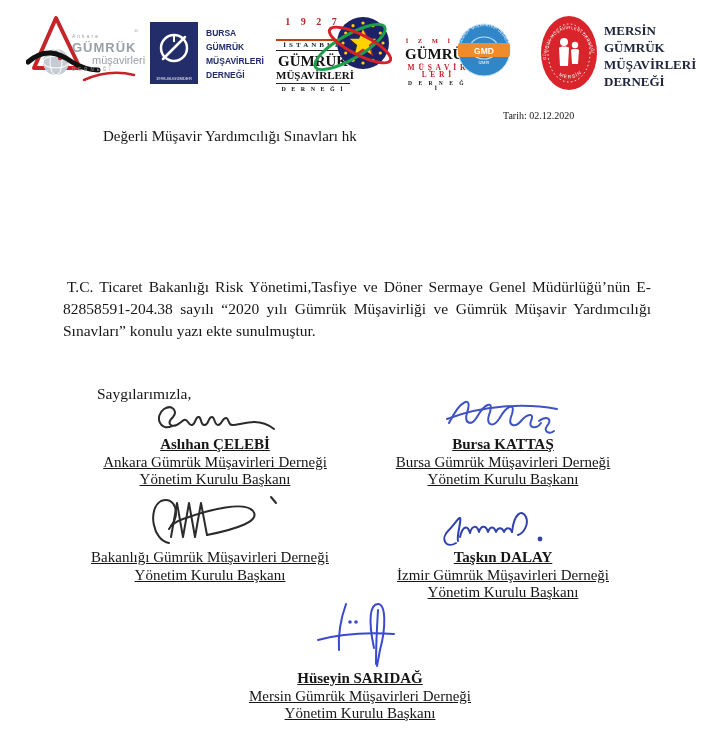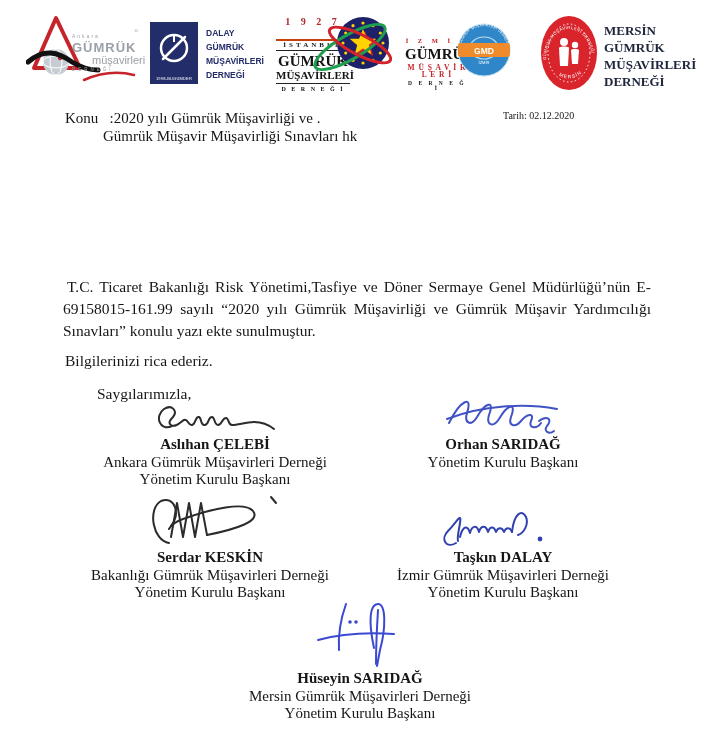--- a/index.html
+++ b/index.html
@@ -44,21 +44,21 @@
   .konu1{left:65px;top:110px;font-size:15px;white-space:pre;}
   .konu2{left:103px;top:128px;font-size:15px;}
   .tarih{left:503px;top:110px;font-size:10px;}
   .salutation{left:65px;top:227px;font-size:16px;font-weight:700;}
   .paragraph{left:63px;top:276px;width:588px;font-size:15.5px;line-height:22px;
              text-align:justify;text-indent:4px;}
   .request{left:65px;top:352px;font-size:15.5px;}
   .closing{left:65px;top:385px;font-size:15.5px;margin-left:32px;}
 
   
-  .sigblock{position:absolute;width:310px;text-align:center;font-size:15px;line-height:17.5px;}
+  .sigblock{position:absolute;width:310px;text-align:center;font-size:15px;line-height:17.5px;text-decoration:underline;}
   .sigblock svg{display:block;margin:0 auto;}
   .sig-name{font-weight:700;}
   .sig-a{left:60px;top:402px;}
   .sig-b{left:348px;top:393px;}
   .sig-c{left:55px;top:493px;}
   .sig-d{left:348px;top:499px;}
   .sig-e{left:205px;top:600px;}
   .sig-svg path{fill:none;stroke:currentColor;stroke-width:2;stroke-linecap:round;stroke-linejoin:round;}
   .sig-svg .dot{fill:currentColor;stroke:none;}
   .overlap{margin-bottom:-12px;}
@@ -90,21 +90,21 @@
   <div class="logo" style="left:150px;top:20px;width:112px;height:68px;">
     <div class="bursa-box">
       <svg width="48" height="62" viewBox="0 0 48 62">
         <circle cx="24" cy="26" r="13" fill="none" stroke="#ffffff" stroke-width="2.5"></circle>
         <path d="M13,37 L35,15" fill="none" stroke="#ffffff" stroke-width="2.5" stroke-linecap="round"></path>
         <path d="M24,13 L24,20" fill="none" stroke="#ffffff" stroke-width="2"></path>
       </svg>
       <div class="bursa-badge">1998-BUGÜMDER</div>
     </div>
     <div class="bursa-text">
-      <div>DALAY</div>
+      <div>BURSA</div>
       <div>GÜMRÜK</div>
       <div>MÜŞAVİRLERİ</div>
       <div>DERNEĞİ</div>
     </div>
   </div>
 
   <div class="logo" style="left:276px;top:5px;width:116px;height:94px;">
     <div class="ist-text">
       <div class="ist-year">1 9 2 7</div>
       <div class="ist-city">İSTANBUL</div>
@@ -179,55 +179,53 @@
       </text>
     </svg>
     <div class="mer-text">
       <div>MERSİN</div>
       <div>GÜMRÜK</div>
       <div>MÜŞAVİRLERİ</div>
       <div>DERNEĞİ</div>
     </div>
   </div>
 
-  <div class="abs konu1">Konu   :2020 yılı Gümrük Müşavirliği ve .</div>
-  <div class="abs konu2">Gümrük Müşavir Müşavirliği Sınavları hk</div>
+  <div class="abs konu2">Değerli Müşavir Yardımcılığı Sınavları hk</div>
   <div class="abs tarih">Tarih: 02.12.2020</div>
 
-  <div class="abs paragraph">T.C. Ticaret Bakanlığı Risk Yönetimi,Tasfiye ve Döner Sermaye Genel Müdürlüğü’nün E-69158015-161.99 sayılı “2020 yılı Gümrük Müşavirliği ve Gümrük Müşavir Yardımcılığı Sınavları” konulu yazı ekte sunulmuştur.</div>
-  <div class="abs request">Bilgilerinizi rica ederiz.</div>
+  <div class="abs paragraph">T.C. Ticaret Bakanlığı Risk Yönetimi,Tasfiye ve Döner Sermaye Genel Müdürlüğü’nün E-82858591-204.38 sayılı “2020 yılı Gümrük Müşavirliği ve Gümrük Müşavir Yardımcılığı Sınavları” konulu yazı ekte sunulmuştur.</div>
   <div class="abs closing">Saygılarımızla,</div>
 
   <div class="sigblock sig-a">
     <svg class="sig-svg" width="130" height="34" viewBox="0 0 130 34" color="#2b2b2b">
       <path d="M22,24 C10,30 4,14 14,7 C22,2 28,9 23,15 C20,18 18,21 21,23 C26,26 30,20 34,18 C38,16 38,24 42,23 C46,22 45,14 49,15 C52,16 50,24 55,23 C59,22 58,15 62,15 C65,15 64,23 68,23 C72,23 72,16 76,16 C79,16 78,23 82,23 C88,23 96,20 104,20 C112,20 119,23 124,27"></path>
     </svg>
     <div class="sig-name">Aslıhan ÇELEBİ</div>
     <div class="sig-org">Ankara Gümrük Müşavirleri Derneği</div>
     <div class="sig-role">Yönetim Kurulu Başkanı</div>
   </div>
 
   <div class="sigblock sig-b">
     <svg class="sig-svg" width="120" height="43" viewBox="0 0 120 43" color="#4053c4">
       <path d="M6,30 C18,6 30,2 24,20 C21,30 28,34 34,24 C42,10 52,6 46,22 C43,32 50,35 56,26 C64,12 74,8 68,24 C65,33 72,35 78,28 C84,21 92,19 88,28 C85,36 94,36 98,30"></path>
       <path d="M4,26 C40,12 82,10 114,16" stroke-width="1.6"></path>
       <path d="M96,28 C104,22 110,26 104,33 C100,38 106,42 111,38"></path>
     </svg>
-    <div class="sig-name">Orhan SARIDAĞ</div>
+    <div class="sig-name">Bursa KATTAŞ</div>
+    <div class="sig-org">Bursa Gümrük Müşavirleri Derneği</div>
     <div class="sig-role">Yönetim Kurulu Başkanı</div>
   </div>
 
   <div class="sigblock sig-c">
     <svg class="sig-svg" width="150" height="56" viewBox="0 0 150 56" color="#2b2b2b">
       <path d="M34,50 C18,48 12,16 26,8 C40,2 46,22 36,33" stroke-width="2.4"></path>
       <path d="M36,44 L42,10 L48,44 L54,10 L60,44 L66,10 L72,42" stroke-width="2.4"></path>
       <path d="M72,42 C102,36 126,28 118,18 C110,8 76,16 48,26 C41,28.5 36,32 34,36" stroke-width="2.4"></path>
       <path d="M136,4 L141,10" stroke-width="2.4"></path>
     </svg>
-    <div class="sig-name">Serdar KESKİN</div>
     <div class="sig-org">Bakanlığı Gümrük Müşavirleri Derneği</div>
     <div class="sig-role">Yönetim Kurulu Başkanı</div>
   </div>
 
   <div class="sigblock sig-d">
     <svg class="sig-svg" width="130" height="50" viewBox="0 0 130 50" color="#3142b0">
       <path d="M18,44 C8,50 2,40 10,32 C18,24 24,12 22,24 C21,31 19,38 20,42" stroke-width="2.4"></path>
       <path d="M22,38 C25,26 30,26 32,34 C34,26 39,26 41,33 C43,26 48,26 50,33 C52,27 56,27 58,33 C60,28 64,28 66,33 C68,28 72,28 74,33" stroke-width="2.4"></path>
       <path d="M74,33 C76,14 84,10 88,18 C91,25 86,34 80,36" stroke-width="2.4"></path>
       <circle class="dot" cx="102" cy="40" r="2.4"></circle>

